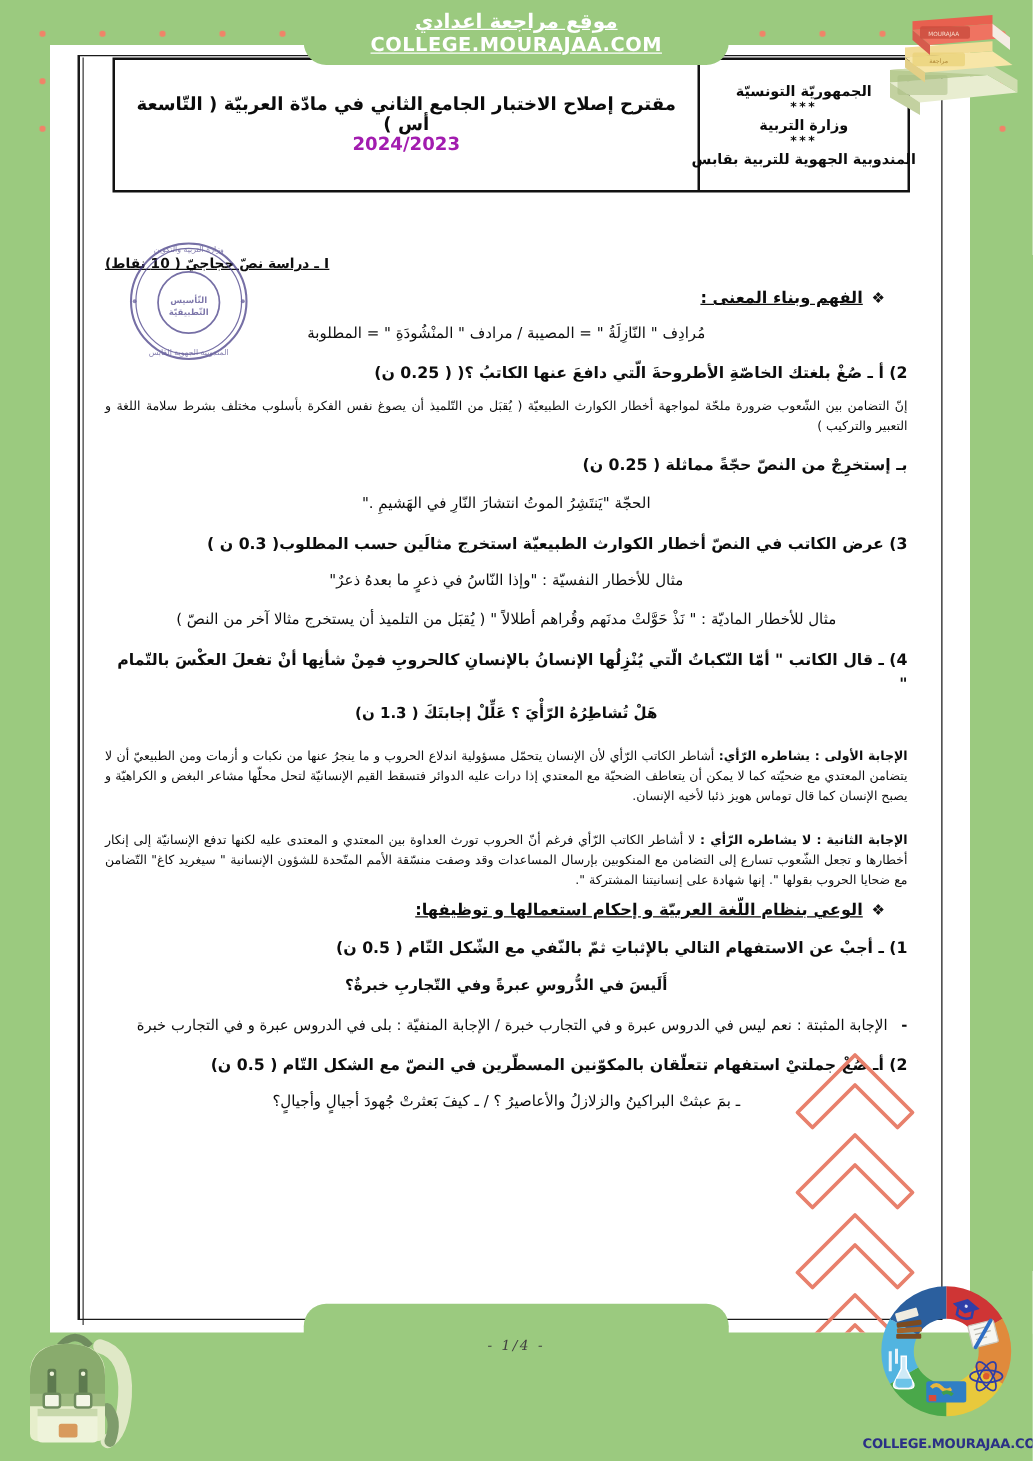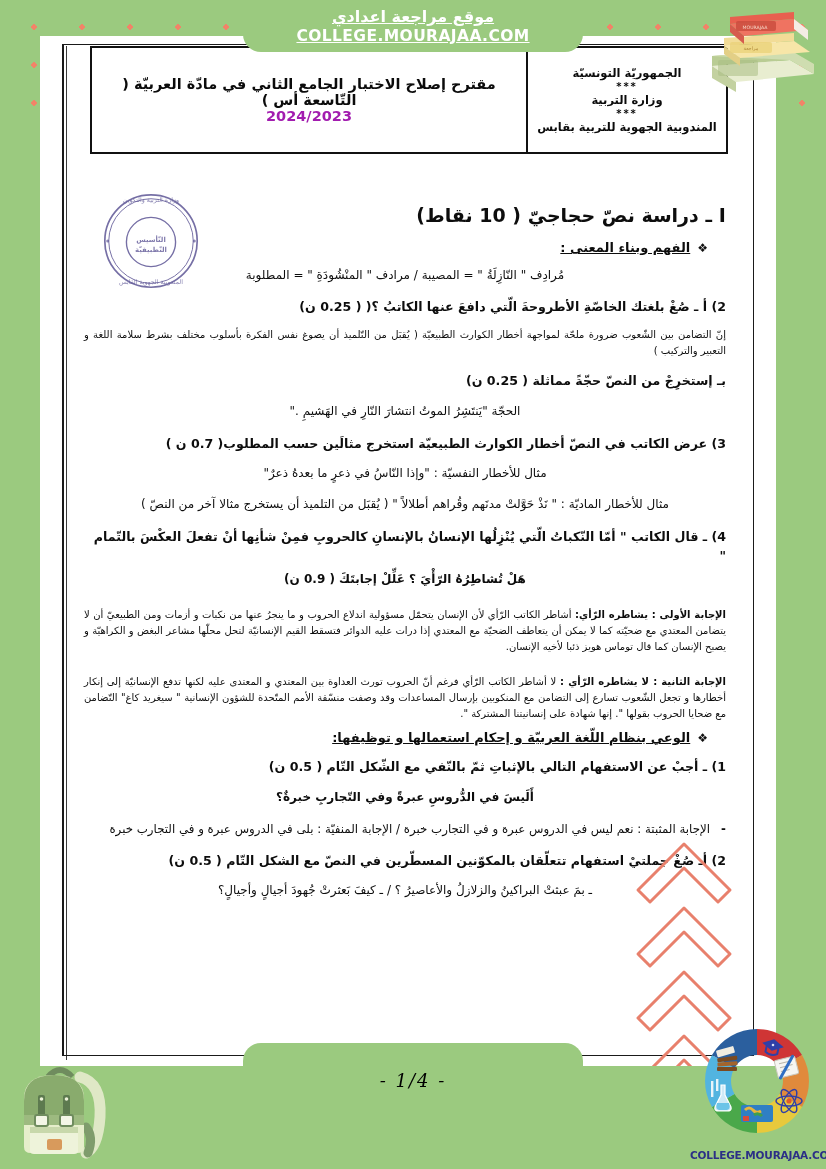--- a/index.html
+++ b/index.html
@@ -107,21 +107,21 @@
     left: 50px;
     top: 10px;
     width: 638px;
     height: 108px;
     border: 2.2px solid #111;
     display: flex;
     flex-direction: row;
     z-index: 5;
   }
   .header-right {
-    width: 200px;
+    width: 168px;
     border-left: 2px solid #111;
     display: flex;
     flex-direction: column;
     align-items: center;
     justify-content: center;
     gap: 2px;
     padding: 4px 2px;
   }
   .header-right .hr-line {
     font-size: 11.5px;
@@ -174,25 +174,26 @@
     position: absolute;
     left: 34px;
     top: 130px;
     width: 666px;
     padding: 0 14px 0 10px;
     z-index: 4;
     color: #0d0d0d;
   }
 
   .main-title {
-    text-align: right;
-    font-size: 19px;
+    text-align: left;
+    font-size: 11px;
     font-weight: bold;
     margin: 38px 0 6px 0;
     letter-spacing: .2px;
+    text-decoration: underline;
   }
 
   .bullet-head {
     font-size: 13px;
     font-weight: bold;
     text-align: right;
     margin: 14px 18px 10px 0;
   }
   .bullet-head .dia {
     display: inline-block;
@@ -258,23 +259,23 @@
     pointer-events: none;
   }
 
   
   .page-marker {
     position: absolute;
     left: 0; right: 0;
     top: 1070px;
     text-align: center;
     font-family: "DejaVu Serif", "Liberation Serif", serif;
-    font-size: 18px;
+    font-size: 11px;
     font-style: italic;
-    color: #000000;
+    color: #404040;
     letter-spacing: 2px;
     z-index: 12;
     direction: ltr;
   }
 
   
   .footer-band {
     position: absolute;
     left: 0;
     bottom: 0;
@@ -420,26 +421,26 @@
       </div>
 
       <div class="ans-c">مُرادِف  " النّازِلَةُ " = المصيبة / مرادف " المنْشُودَةِ  " = المطلوبة</div>
 
       <div class="q">2) أ ـ  صُغْ بلغتك الخاصّةِ الأطروحةَ الّتي دافعَ عنها الكاتبُ ؟( ( 0.25 ن)</div>
       <div class="ans-just">إنّ التضامن بين الشّعوب ضرورة ملحّة لمواجهة أخطار الكوارث الطبيعيّة  ( يُقبَل من التّلميذ أن يصوغ نفس الفكرة بأسلوب مختلف بشرط سلامة اللغة و التعبير والتركيب )</div>
 
       <div class="q">بـ إستخرِجْ من النصّ حجّةً مماثلة (  0.25 ن)</div>
       <div class="ans-c">الحجّة "يَنتَشِرُ الموتُ انتشارَ النّارِ في الهَشيمِ ."</div>
 
-      <div class="q">3) عرض الكاتب في النصّ أخطار الكوارث الطبيعيّة استخرج مثالَين حسب المطلوب( 0.7 ن )</div>
+      <div class="q">3) عرض الكاتب في النصّ أخطار الكوارث الطبيعيّة استخرج مثالَين حسب المطلوب( 0.3 ن )</div>
       <div class="ans-c">مثال للأخطار النفسيّة : "وإذا النّاسُ في ذعرٍ ما بعدهُ ذعرٌ"</div>
       <div class="ans-c">مثال للأخطار الماديّة : " نَذْ حَوَّلتْ مدنَهم وقُراهم أطلالاً " ( يُقبَل من التلميذ أن يستخرج مثالا آخر من النصّ )</div>
 
       <div class="q2">4) ـ  قال الكاتب " أمّا النّكباتُ الّتي يُنْزِلُها الإنسانُ بالإنسانِ كالحروبِ فمِنْ شأنِها أنْ تفعلَ العكْسَ بالتّمام "</div>
-      <div class="ans-c" style="font-weight:bold;margin-top:4px;">هَلْ تُشاطِرُهُ الرّأْيَ ؟ عَلِّلْ إجابتَكَ   ( 0.9 ن)</div>
+      <div class="ans-c" style="font-weight:bold;margin-top:4px;">هَلْ تُشاطِرُهُ الرّأْيَ ؟ عَلِّلْ إجابتَكَ   ( 1.3 ن)</div>
 
       <div class="para-block">
         <div class="ans-just">
           <span class="lead">الإجابة الأولى : يشاطره  الرّأي:</span><span> أشاطر الكاتب الرّأي لأن الإنسان يتحمّل مسؤولية اندلاع الحروب و ما ينجرُ عنها من نكبات و أزمات ومن الطبيعيّ أن لا يتضامن المعتدي مع ضحيّته كما لا يمكن أن يتعاطف الضحيّة مع المعتدي إذا درات عليه الدوائر فتسقط القيم الإنسانيّة لتحل محلّها مشاعر البغض و الكراهيّة و يصبح الإنسان كما قال توماس  هويز ذئبا لأخيه الإنسان.</span>
         </div>
       </div>
 
       <div class="para-block">
         <div class="ans-just">
           <span class="lead">الإجابة الثانية : لا يشاطره الرّأي :</span><span> لا أشاطر الكاتب الرّأي فرغم أنّ الحروب تورث العداوة بين المعتدي و المعتدى عليه لكنها تدفع الإنسانيّة إلى إنكار أخطارها و تجعل الشّعوب تسارع إلى التضامن مع المنكوبين بإرسال المساعدات وقد وصفت منسّقة الأمم المتّحدة للشؤون الإنسانية " سيغريد كاغ"  التّضامن مع ضحايا الحروب بقولها ". إنها شهادة على إنسانيتنا المشتركة ".</span>

